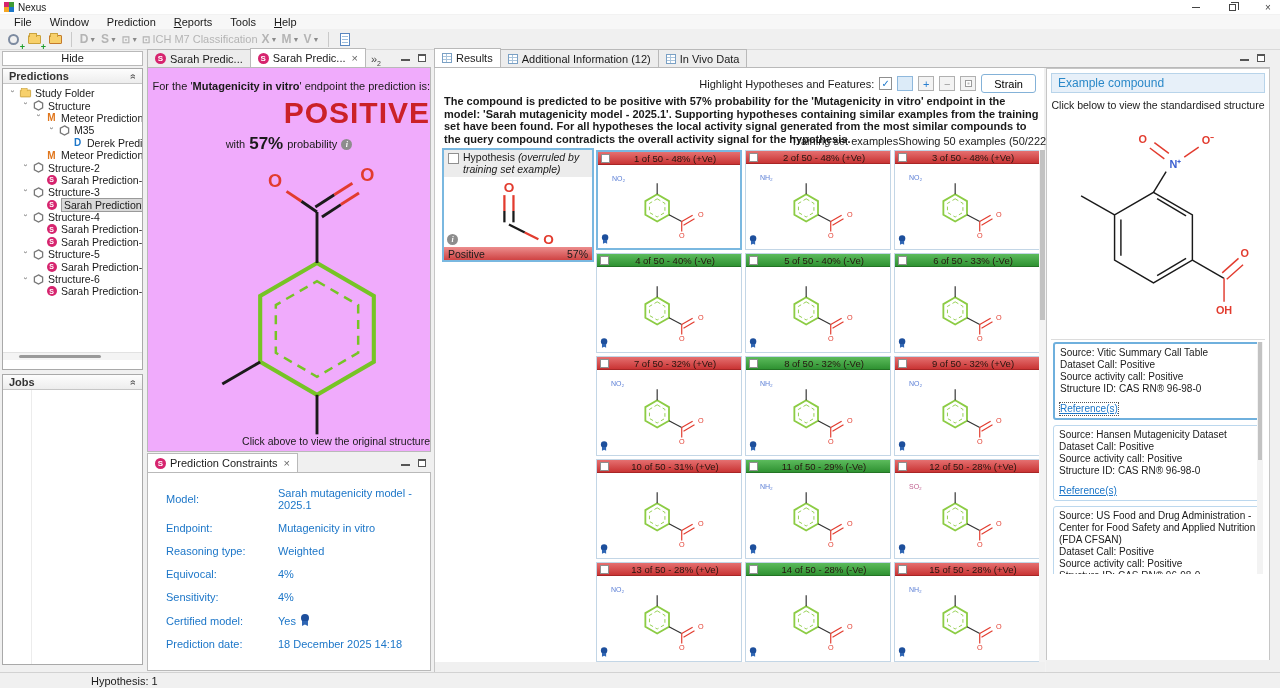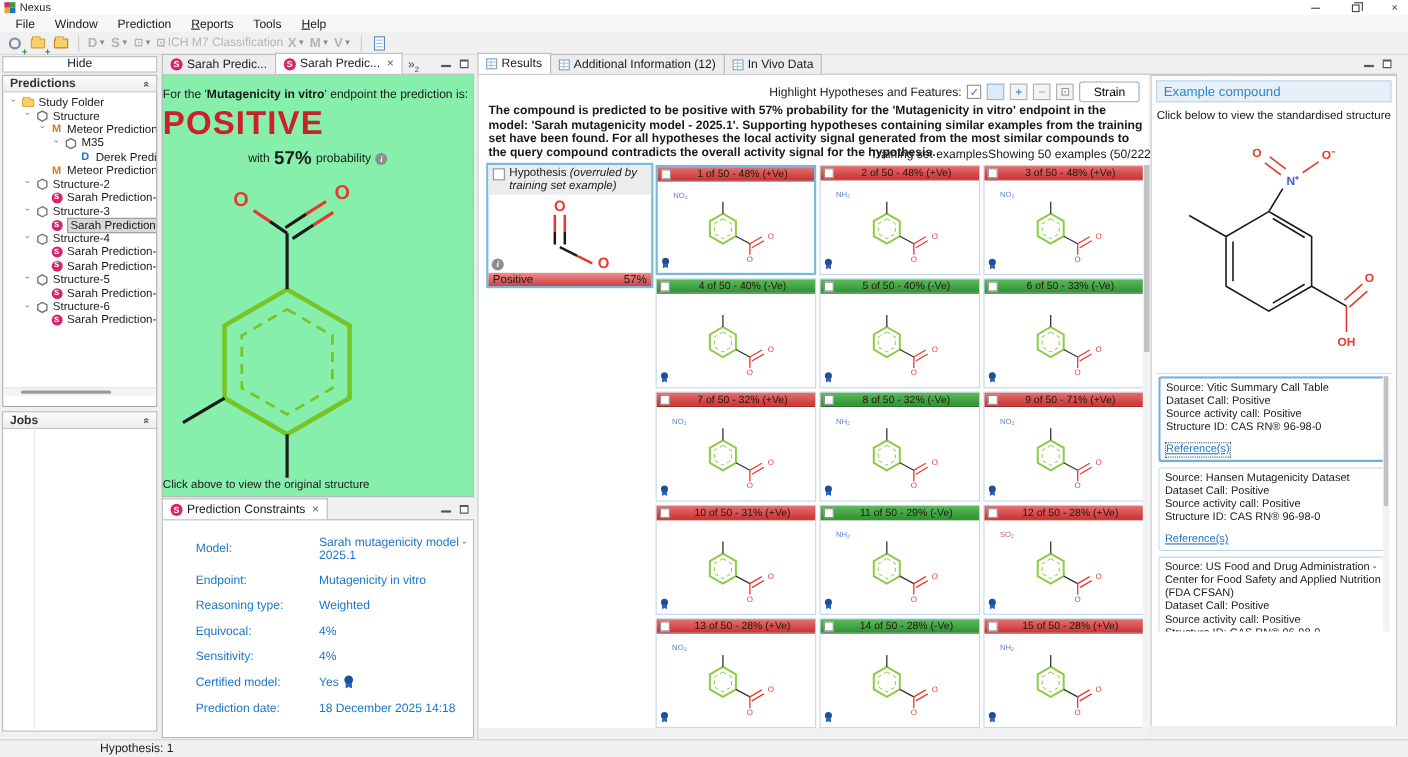--- a/index.html
+++ b/index.html
@@ -57,28 +57,28 @@
   .mi{color:#e0761c;font-size:10px;font-weight:bold}
   .di{color:#1c76c8;font-size:10px;font-weight:bold}
   .si{width:10px;height:10px;border-radius:50%;background:#d6246e;color:#fff;font-size:7px;font-weight:bold;display:inline-flex;align-items:center;justify-content:center}
   .hscroll{height:8px;background:#f4f4f4;border-top:1px solid #e2e2e2;position:relative}
   .hthumb{position:absolute;left:16px;top:2px;width:82px;height:3px;background:#9a9a9a;border-radius:2px}
   .jobs{position:absolute;left:2px;top:374px;width:141px;height:291px;background:#fff;border:1px solid #a9a9a9}
   .jobs-body{position:relative;height:calc(100% - 15px);background:#fff}
   .jobs-col{position:absolute;left:28px;top:0;bottom:0;width:1px;background:#ececec}
   
   .cpane{position:absolute;left:147px;top:50px;width:284px}
-  .cbody{background:#86efac;border:1px solid #b9b9b9;border-top:none;height:384px;text-align:left;position:relative}
+  .cbody{background:#f0abfc;border:1px solid #b9b9b9;border-top:none;height:384px;text-align:right;position:relative}
   .intro{padding-top:12px;font-size:11px}
   .positive{font-size:30px;font-weight:bold;color:#cb2128;letter-spacing:1px;margin-top:4px}
   .probline{margin-top:4px;display:flex;align-items:center;justify-content:center;gap:4px}
   .probline b{font-size:17px}
   .caption{position:absolute;bottom:4px;width:100%;font-size:10.5px}
   .constraints{position:absolute;left:147px;top:455px;width:284px}
-  .consbody{background:#fff;border:1px solid #b9b9b9;border-top:none;height:198px;padding:14px 0 0 30px}
+  .consbody{background:#fff;border:1px solid #b9b9b9;border-top:none;height:198px;padding:14px 0 0 18px}
   .crow{display:flex;margin-bottom:11px;color:#1c76c8;align-items:center}
   .crow .cl{width:112px;flex:none}
   .crow .cv{display:flex;align-items:center;gap:5px}
   
   .rstrip{position:absolute;left:434px;top:50px;width:836px}
   .rcontent{position:absolute;left:434px;top:68px;width:610px;height:604px;background:#fff;border-left:1px solid #c6c6c6}
   .hlrow{position:absolute;right:8px;top:6px;display:flex;align-items:center;gap:5px}
   .cb{width:13px;height:13px;background:#fff;border:1px solid #8f8f8f;display:inline-flex;align-items:center;justify-content:center;font-size:10px;color:#1c76c8;flex:none}
   .swatch{width:16px;height:15px;background:#dcebf8;border:1px solid #8fb8dc}
   .sqbtn{width:16px;height:15px;border:1px solid #b0b0b0;background:#f3f3f3;display:inline-flex;align-items:center;justify-content:center;font-size:11px;color:#2a7fd0}
@@ -700,21 +700,21 @@
         <line x1="69" y1="51" x2="69" y2="62" stroke="#e23b2e" stroke-width="1.3"></line>
         <text x="69" y="69" fill="#e23b2e" font-size="8" text-anchor="middle">O</text>
       </svg>
       <span class="sub subN">NH₂</span>
       <span class="rosette"></span>
     </div>
   </div>
       <div class="tcard">
     <div class="chead pos">
       <span class="cb"></span>
-      <span class="clabel">9 of 50 - 71% (+Ve)</span>
+      <span class="clabel">9 of 50 - 32% (+Ve)</span>
     </div>
     <div class="cbody2">
       <svg width="100" height="66" viewBox="0 0 110 70">
         <polygon points="42,21 55,28.5 55,43.5 42,51 29,43.5 29,28.5" fill="none" stroke="#8ccc44" stroke-width="2"></polygon>
         <polygon points="42,26 50.5,31 50.5,41 42,46 33.5,41 33.5,31" fill="none" stroke="#8ccc44" stroke-width="1" stroke-dasharray="4,3"></polygon>
         <line x1="42" y1="21" x2="42" y2="9" stroke="#333" stroke-width="1.3"></line>
         <line x1="55" y1="43.5" x2="69" y2="51" stroke="#333" stroke-width="1.3"></line>
         <line x1="69" y1="51" x2="81" y2="44" stroke="#e23b2e" stroke-width="1.3"></line>
         <line x1="71" y1="55" x2="83" y2="48" stroke="#e23b2e" stroke-width="1.3"></line>
         <text x="90" y="46" fill="#e23b2e" font-size="8" text-anchor="middle">O</text>

